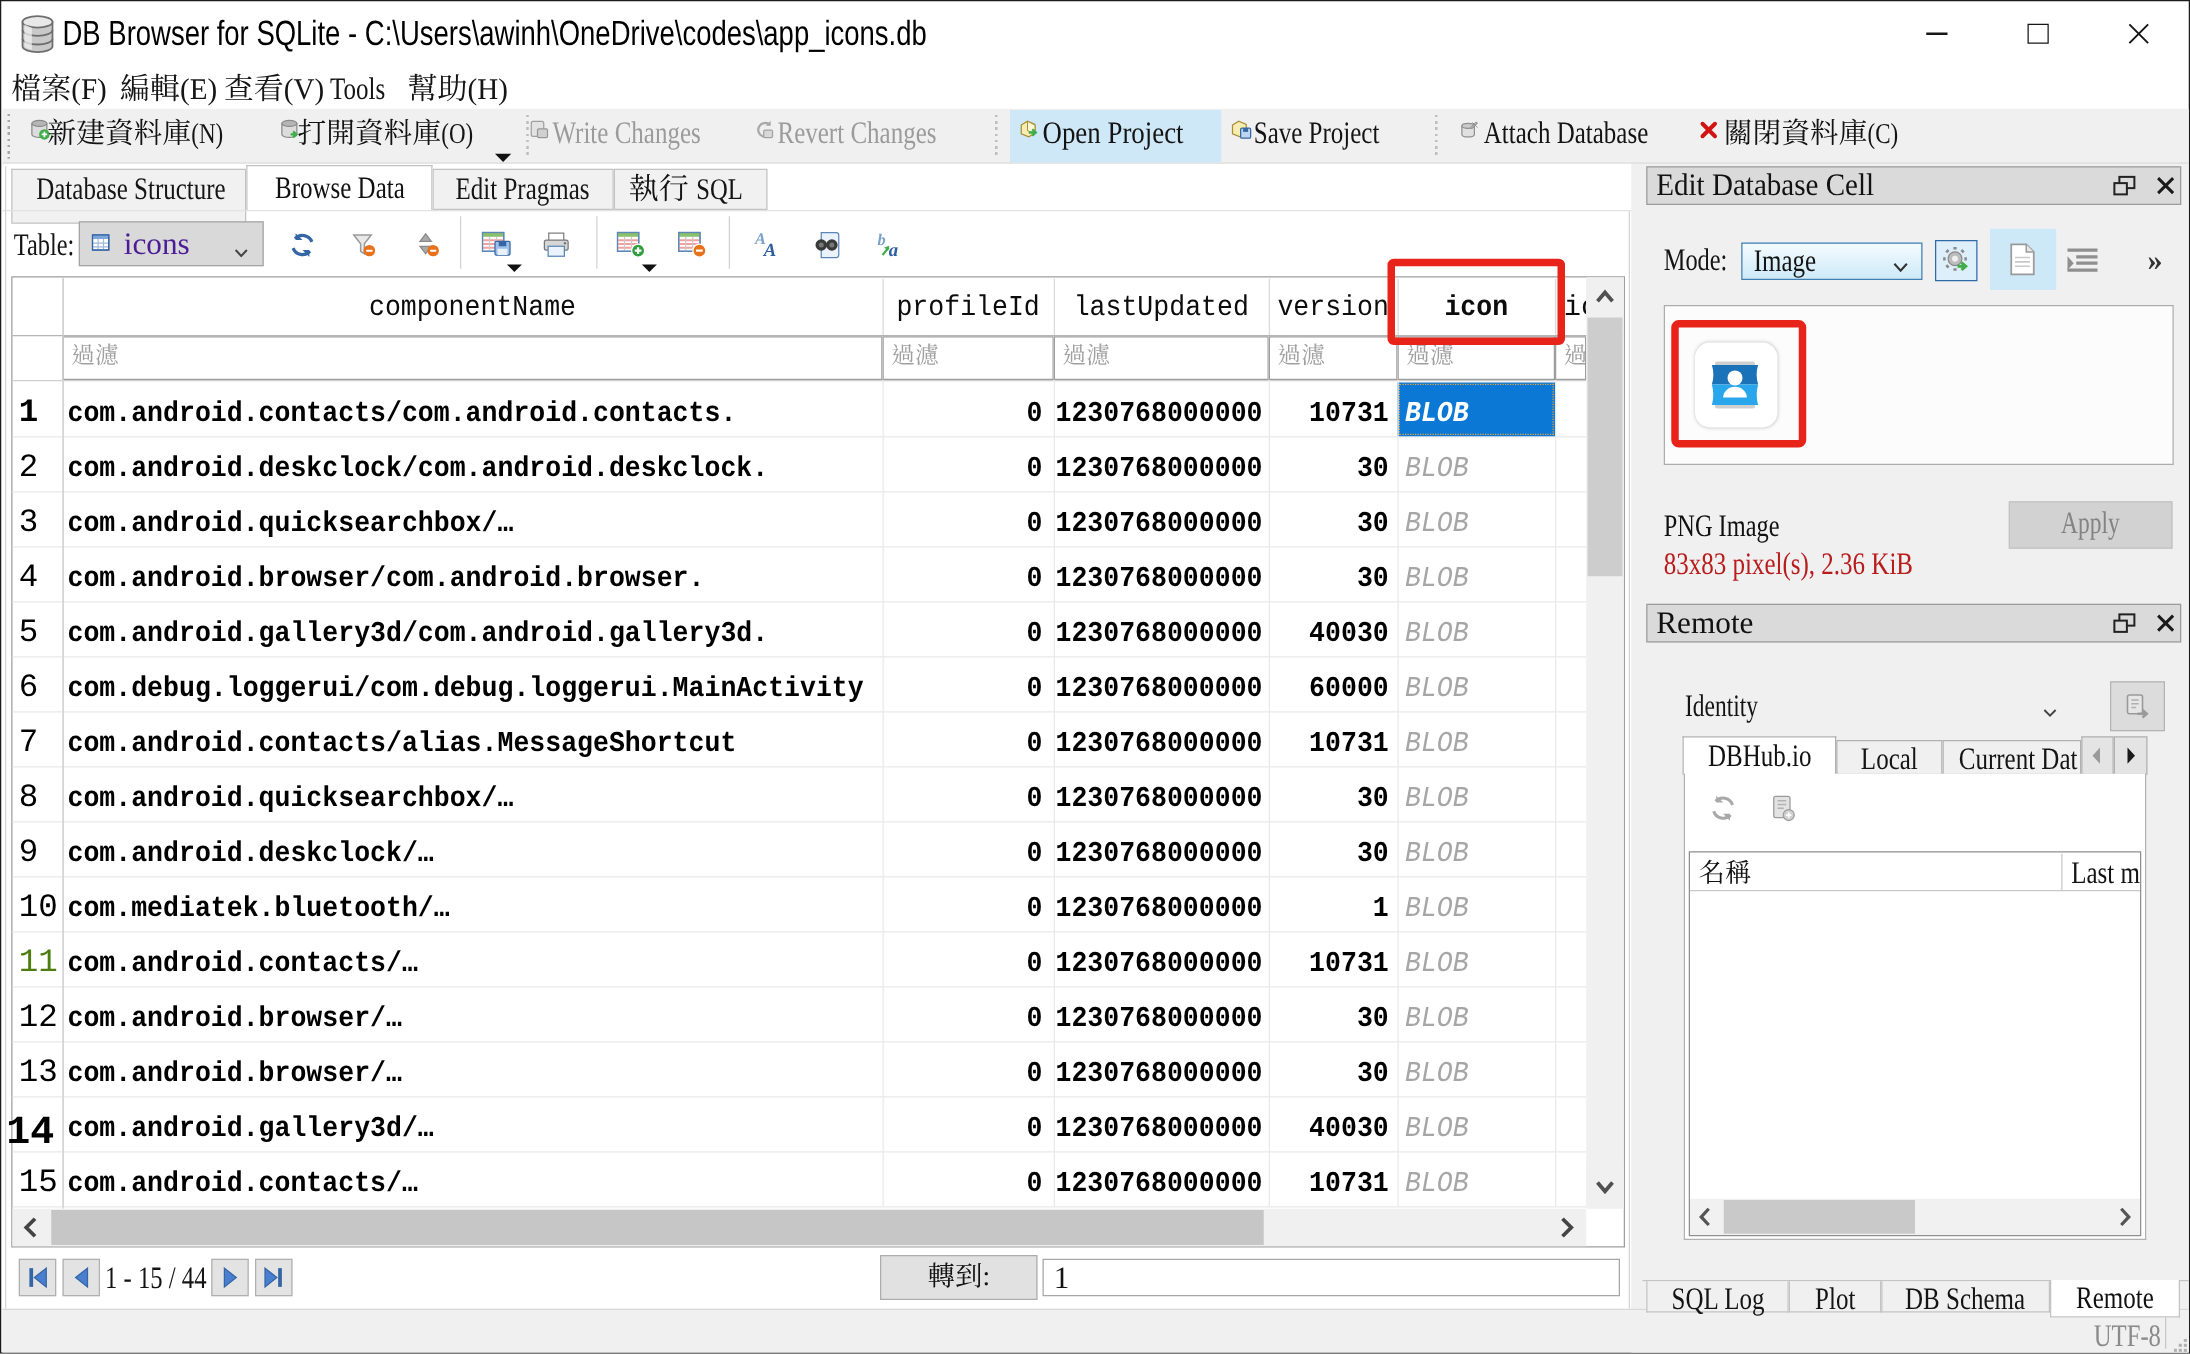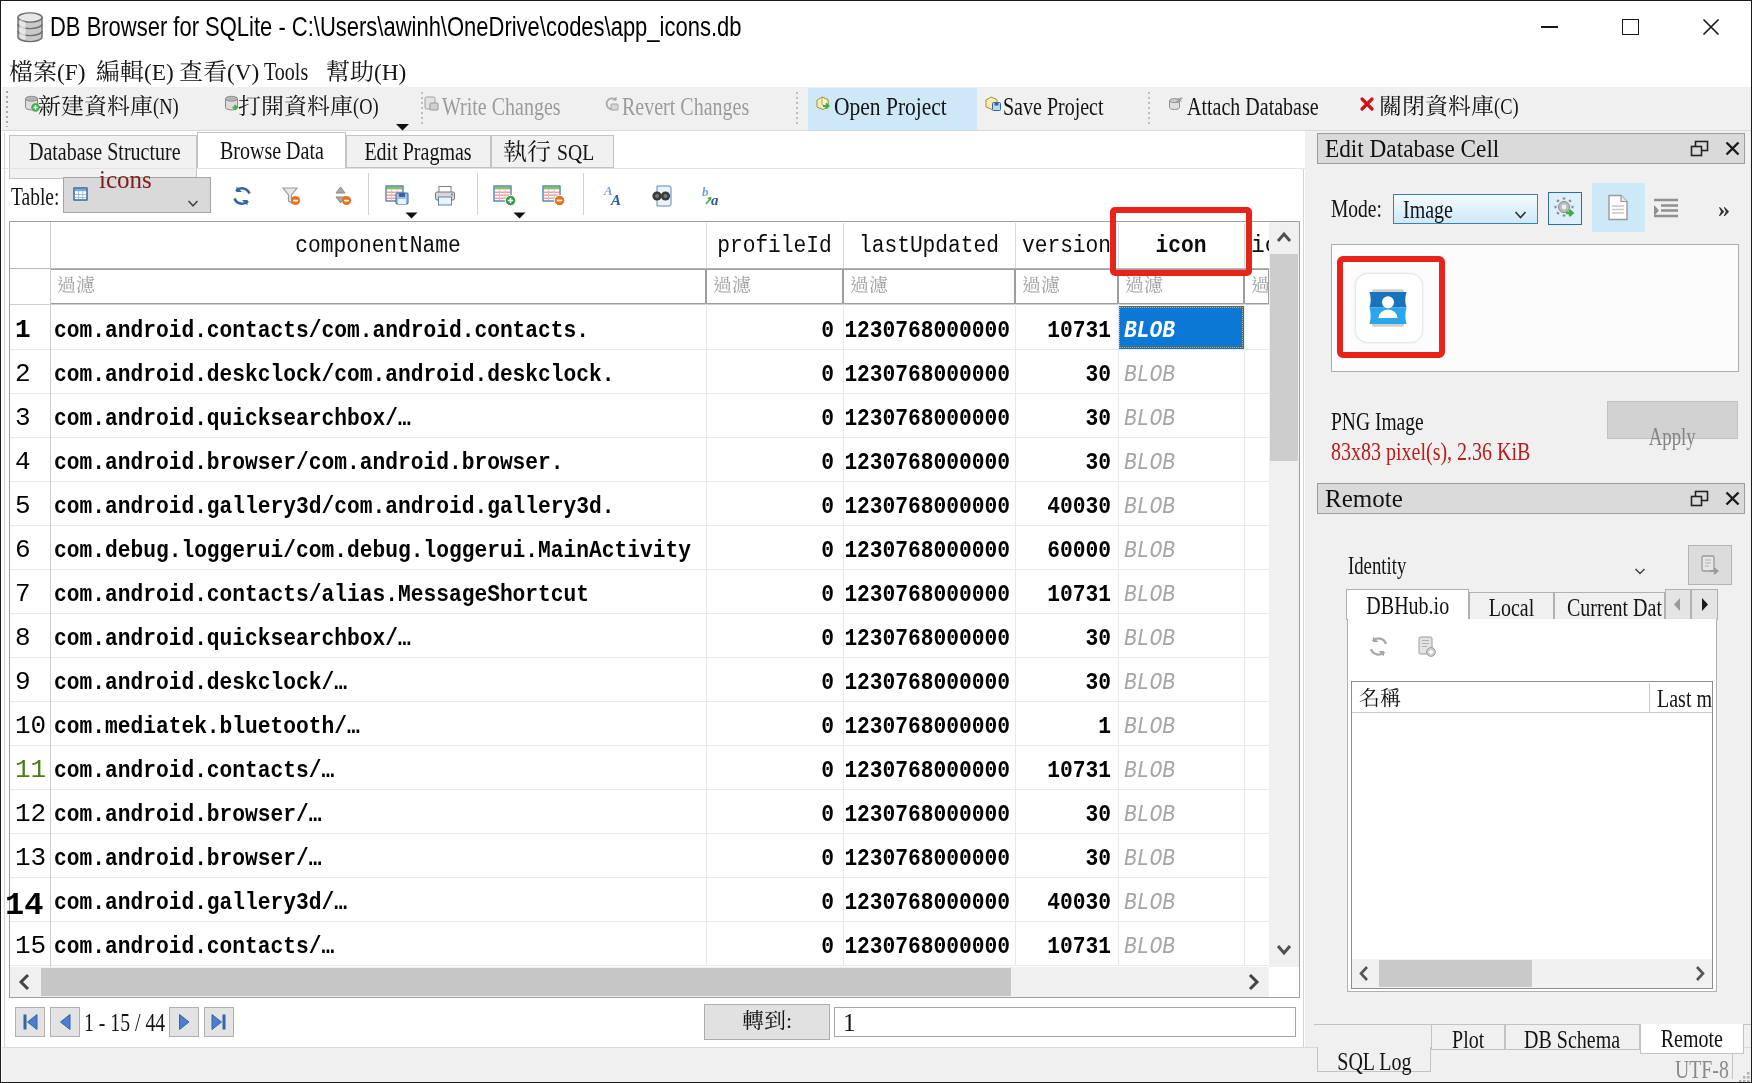--- a/index.html
+++ b/index.html
@@ -172,21 +172,21 @@
 <div style="left:3px;top:132px;width:1px;height:914px;background:#d4d4d4;"></div>
 <div style="left:1302px;top:168px;width:1px;height:878px;background:#d4d4d4;"></div>
 <div style="left:10px;top:181px;font-size:25px;color:#141414;"><span class="sq" style="transform:scaleX(0.78);">Table:</span></div>
 <div style="left:62px;top:176px;width:148px;height:36px;background:#d9d9d9;border:1px solid #a5a5a5;"></div>
 <div style="left:72px;top:186px;width:16px;height:16px;"><svg width="16" height="16">
         <rect x="1" y="1" width="13" height="12" fill="#fff" stroke="#3465a4"></rect>
         <rect x="1" y="1" width="13" height="3.2" fill="#7da7d8"></rect>
         <path d="M1 7.5 h13 M1 10.5 h13 M5.5 4 v9 M9.8 4 v9" stroke="#9cb8d8" stroke-width="0.9"></path>
         <rect x="1" y="1" width="13" height="12" fill="none" stroke="#3465a4"></rect>
       </svg></div>
-<div style="left:98px;top:164px;font-size:25px;color:#7f1d1d;">icons</div>
+<div style="left:98px;top:180px;font-size:25px;color:#4c1d95;">icons</div>
 <div style="left:186px;top:192px;width:12px;height:7px;"><svg width="12" height="7">
         <path d="M1.5 1 L6 5.8 10.5 1" stroke="#444" stroke-width="1.6" fill="none"></path>
       </svg></div>
 <div style="left:230px;top:184px;width:22px;height:22px;"><svg width="22" height="22" viewBox="0 0 22 22">
         <path d="M18.5 8.5 A8 8 0 0 0 5 6" fill="none" stroke="#3465a4" stroke-width="2.6"></path>
         <path d="M5.5 1.5 v5.5 h5.5z" fill="#3465a4"></path>
         <path d="M3.5 13.5 A8 8 0 0 0 17 16" fill="none" stroke="#3465a4" stroke-width="2.6"></path>
         <path d="M16.5 20.5 v-5.5 h-5.5z" fill="#3465a4"></path>
       </svg></div>
 <div style="left:279px;top:184px;width:22px;height:22px;"><svg width="22" height="22" viewBox="0 0 22 22">
@@ -503,21 +503,21 @@
 <rect x="4" y="1.2" width="32" height="5" rx="2" fill="#cfcfcf"></rect>
 <rect x="4" y="33.8" width="32" height="5" rx="2" fill="#cfcfcf"></rect>
 <path d="M1.5 4 h37 c-1.6 5.2 -1.6 10.4 0 15.5 h-37 c1.6 -5.1 1.6 -10.3 0 -15.5z" fill="#1a72b8"></path>
 <path d="M1.5 19.5 h37 c-1.5 5.6 -1.5 11 0 16.5 h-37 c1.5 -5.5 1.5 -10.9 0 -16.5z" fill="#2aa7ec"></path>
 <circle cx="20" cy="14.3" r="6" fill="#fff"></circle>
 <path d="M10.5 30 a9.5 8.6 0 0 1 19 0z" fill="#fff"></path>
 </svg></div>
 <div style="left:1336px;top:255px;width:108px;height:102px;border:6px solid #e8231a;border-radius:6px;"></div>
 <div style="left:1330px;top:406px;font-size:25px;color:#111;"><span class="sq" style="transform:scaleX(0.78);">PNG Image</span></div>
 <div style="left:1330px;top:436px;font-size:25px;color:#b91c1c;"><span class="sq" style="transform:scaleX(0.8);">83x83 pixel(s), 2.36 KiB</span></div>
-<div style="left:1606px;top:400px;width:131px;height:38px;background:#d2d2d2;border:1px solid #c2c2c2;text-align:center;font-size:25px;color:#838383;padding-top:20px;"><span class="sqc" style="transform:scaleX(0.75);">Apply</span></div>
+<div style="left:1606px;top:400px;width:131px;height:38px;background:#d2d2d2;border:1px solid #c2c2c2;text-align:center;font-size:25px;color:#838383;padding-top:2px;"><span class="sqc" style="transform:scaleX(0.75);">Apply</span></div>
 <div style="left:1316px;top:482px;width:428px;height:31px;background:#dadada;border:1px solid #9c9c9c;"></div>
     <div style="left:1324px;top:483px;font-size:25px;color:#111;"><span class="sq" style="transform:scaleX(1.0);">Remote</span></div>
     <div style="left:1689px;top:489px;width:19px;height:17px;"><svg width="19" height="17">
         <rect x="5.5" y="1.5" width="12" height="9" fill="#dadada" stroke="#222" stroke-width="1.6"></rect>
         <rect x="1.5" y="6.5" width="10" height="9" fill="#dadada" stroke="#222" stroke-width="1.6"></rect>
       </svg></div>
     <div style="left:1723px;top:489px;width:17px;height:17px;"><svg width="17" height="17">
         <path d="M2.5 2.5 L14.5 14.5 M14.5 2.5 L2.5 14.5" stroke="#1a1a1a" stroke-width="2.4"></path>
       </svg></div>
 <div style="left:1347px;top:550px;font-size:25px;color:#141414;"><span class="sq" style="transform:scaleX(0.75);">Identity</span></div>
@@ -563,21 +563,21 @@
 <div style="left:1351px;top:711px;width:360px;height:1px;background:#c9c9c9;"></div>
 <div style="left:1351px;top:958px;width:360px;height:29px;background:#f1f1f1;"></div>
 <div style="left:1351px;top:958px;width:26px;height:29px;"><svg width="26" height="29">
         <path d="M15 8 L9 14.5 L15 21" stroke="#555" stroke-width="2.6" fill="none"></path>
       </svg></div>
 <div style="left:1378px;top:959px;width:153px;height:27px;background:#c9c9c9;"></div>
 <div style="left:1685px;top:958px;width:26px;height:29px;"><svg width="26" height="29">
         <path d="M11 8 L17 14.5 L11 21" stroke="#555" stroke-width="2.6" fill="none"></path>
       </svg></div>
 <div style="left:1313px;top:1023px;width:439px;height:1px;background:#c3c3c3;"></div>
-<div style="left:1316px;width:114px;top:1024px;height:25px;background:#f0f0f0;border:1px solid #c3c3c3;border-top:none;text-align:center;font-size:25px;line-height:22px;color:#141414;z-index:3;margin-top:22px;"><span class="sqc">SQL Log</span></div>
+<div style="left:1316px;width:114px;top:1024px;height:25px;background:#f0f0f0;border:1px solid #c3c3c3;border-top:none;text-align:center;font-size:25px;line-height:22px;color:#141414;z-index:3;"><span class="sqc">SQL Log</span></div>
 <div style="left:1430px;width:74px;top:1024px;height:25px;background:#f0f0f0;border:1px solid #c3c3c3;border-top:none;text-align:center;font-size:25px;line-height:22px;color:#141414;z-index:3;"><span class="sqc">Plot</span></div>
 <div style="left:1504px;width:135px;top:1024px;height:25px;background:#f0f0f0;border:1px solid #c3c3c3;border-top:none;text-align:center;font-size:25px;line-height:22px;color:#141414;z-index:3;"><span class="sqc">DB Schema</span></div>
 <div style="left:1639px;top:1023px;width:104px;height:30px;background:#fff;border:1px solid #c3c3c3;border-top:none;text-align:center;font-size:25px;line-height:25px;color:#111;z-index:3;"><span class="sqc">Remote</span></div>
 <div style="left:1px;top:1046px;width:1750px;height:36px;background:#f0f0f0;border-top:1px solid #d9d9d9;"></div>
 <div style="left:1674px;top:1054px;font-size:25px;color:#8a8a8a;"><span class="sq" style="transform:scaleX(0.79);">UTF-8</span></div>
 <div style="left:1731px;top:1052px;width:1px;height:26px;background:#c6c6c6;"></div>
 <div style="left:1738px;top:1069px;width:12px;height:12px;"><svg width="12" height="12">
         <rect x="8" y="0" width="2.5" height="2.5" fill="#b0b0b0"></rect>
         <rect x="4" y="4" width="2.5" height="2.5" fill="#b0b0b0"></rect>
         <rect x="8" y="4" width="2.5" height="2.5" fill="#b0b0b0"></rect>

